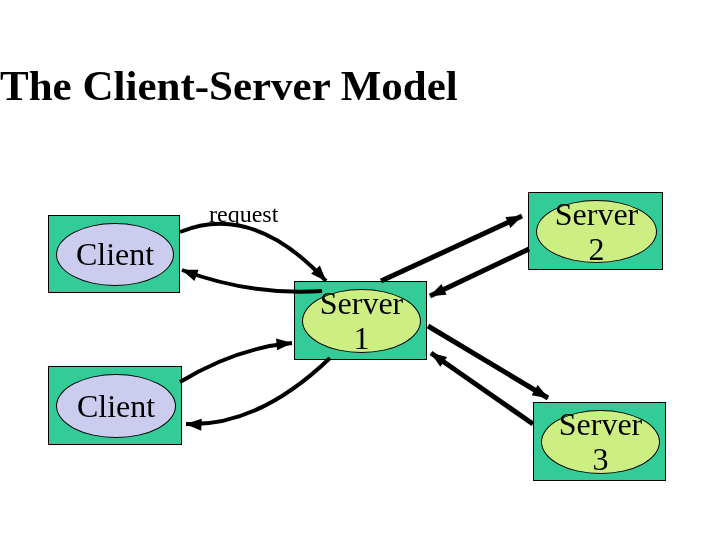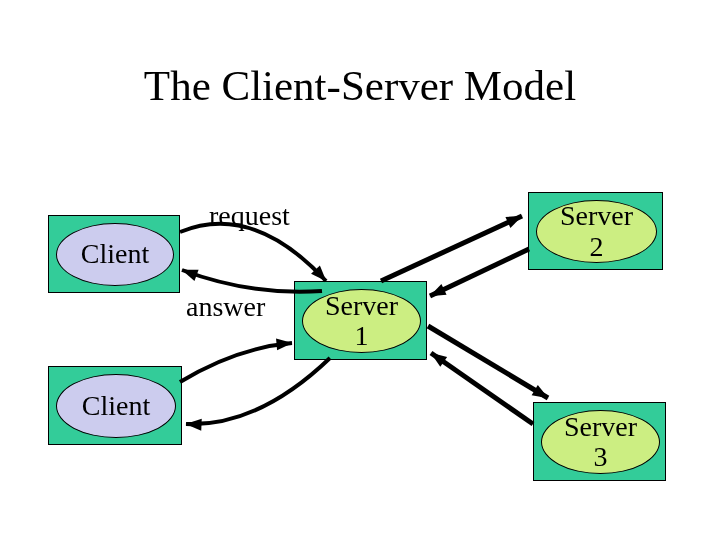--- a/index.html
+++ b/index.html
@@ -6,37 +6,38 @@
   #slide{
     position:relative;
     width:720px;height:540px;
     background:var(--background,#FFFFFF);
     overflow:hidden;
     font-family:"Liberation Serif","DejaVu Serif",serif;
     color:var(--text,#000000);
   }
   .title{
     position:absolute;left:0;right:0;top:62px;
-    text-align:center;
+    text-align:left;
     font-size:43px;line-height:1.1;
     color:var(--title-text,#000000);
     white-space:nowrap;
+    font-weight:bold;
   }
   .node{
     position:absolute;
     background:var(--box-fill,#33CC99);
     border:1px solid var(--box-border,#000000);
     box-sizing:border-box;
   }
   .ellipse{
     position:absolute;left:7px;right:5px;top:7px;bottom:6px;
     border:1px solid var(--box-border,#000000);
     border-radius:50%;
     display:flex;flex-direction:column;align-items:center;justify-content:center;
-    font-size:28px;line-height:1.08;
+    font-size:32px;line-height:1.08;
     text-align:center;
   }
   .ellipse.client{background:var(--client-ellipse-fill,#CCCCEE);text-align:right;}
   .ellipse.server{background:var(--server-ellipse-fill,#CCEE82);}
   #client1{left:48px;top:215px;width:132px;height:78px;}
   #client2{left:48px;top:366px;width:134px;height:79px;}
   #server1{left:294px;top:281px;width:133px;height:79px;}
   #server2{left:528px;top:192px;width:135px;height:78px;}
   #server3{left:533px;top:402px;width:133px;height:79px;}
   .arrows{
@@ -45,21 +46,21 @@
   }
   .arrows path.edge{
     fill:none;
     stroke:var(--arrow,#000000);
     stroke-width:4px;
   }
   .arrows path.edge.straight{stroke-width:5px;}
   .arrows marker path{fill:var(--arrow,#000000);stroke:none;}
   .edge-label{
     position:absolute;
-    font-size:28px;line-height:1.1;
+    font-size:24px;line-height:1.1;
     white-space:nowrap;
   }
   #lbl-request{left:209px;top:201px;}
   #lbl-answer{left:186px;top:292px;}
 </style>
 </head>
 <body>
 
 <div id="slide" style="--background: #FFFFFF; --box-fill: #33CC99; --box-border: #000000; --client-ellipse-fill: #CCCCEE; --server-ellipse-fill: #CCEE82; --arrow: #000000; --text: #000000; --title-text: #000000;">
 
@@ -108,15 +109,14 @@
     <path class="edge" d="M 322 291 Q 252 296 182 270" marker-end="url(#ah)"></path>
     <path class="edge" d="M 180 382 Q 236 348 292 343" marker-end="url(#ah)"></path>
     <path class="edge" d="M 330 358 Q 258 427 186 424" marker-end="url(#ah)"></path>
     <path class="edge straight" d="M 381 281 L 522 216" marker-end="url(#ah)"></path>
     <path class="edge straight" d="M 529 249 L 430 296" marker-end="url(#ah)"></path>
     <path class="edge straight" d="M 428 326 L 548 398" marker-end="url(#ah)"></path>
     <path class="edge straight" d="M 533 424 L 431 353" marker-end="url(#ah)"></path>
   </svg>
 
   <div class="edge-label" id="lbl-request">request</div>
-  <div class="edge-label" id="lbl-answer">answer</div>
 
 </div>
 
 </body></html>

